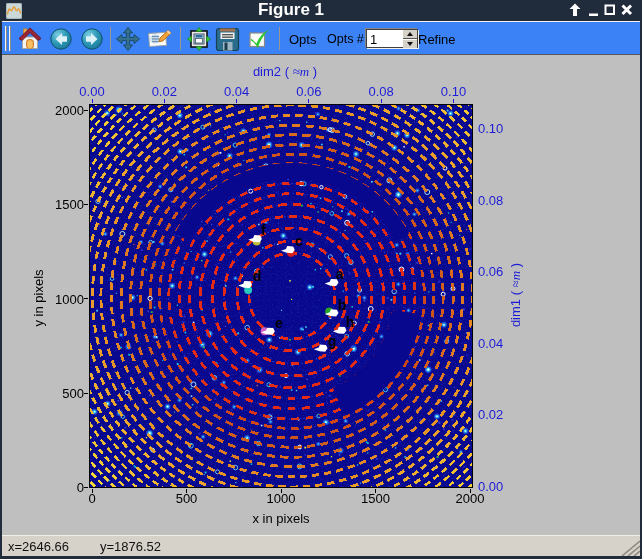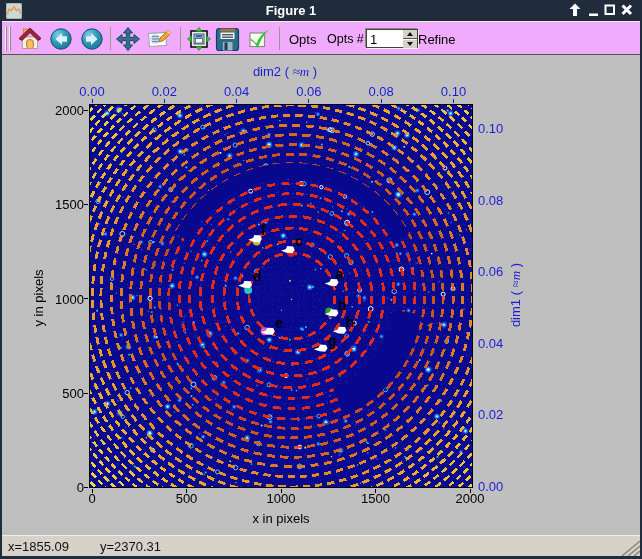--- a/index.html
+++ b/index.html
@@ -1,18 +1,18 @@
 <!DOCTYPE html>
 <html><head><meta charset="utf-8"><style>
 *{margin:0;padding:0;box-sizing:border-box}
 body{width:642px;height:559px;font-family:'Liberation Sans',sans-serif;overflow:hidden;background:#202c3c}
 .win{position:relative;width:642px;height:559px;background:#202c3c}
 .titlebar{position:absolute;left:0;top:0;width:100%;height:21px;background:#202c3c}
-.title{position:absolute;left:291px;top:10px;transform:translate(-50%,-50%);color:#fff;font-weight:bold;font-size:13px}
-.toolbar{position:absolute;left:2px;top:21px;width:638px;height:34px;background:#f0abfc;border-top:1px solid #f2efe9;border-bottom:1px solid #565656}
+.title{position:absolute;left:291px;top:10px;transform:translate(-50%,-50%);color:#fff;font-weight:bold;font-size:17px}
+.toolbar{position:absolute;left:2px;top:21px;width:638px;height:34px;background:#3b82f6;border-top:1px solid #f2efe9;border-bottom:1px solid #565656}
 .fig{position:absolute;left:2px;top:55px;width:638px;height:480px;background:#bfbfbf}
 .status{position:absolute;left:2px;top:535px;width:638px;height:21px;background:#d6d2c9;border-top:1px solid #f2efe9;font-size:13px;color:#111}
 .sep{position:absolute;top:5px;width:1px;height:23px;background:#9a9890}
 .tbtxt{position:absolute;top:10px;font-size:13px;color:#000}
 </style></head><body>
 <div class="win">
   <div class="titlebar">
     <svg width="16" height="16" style="position:absolute;left:6px;top:3px">
         <rect x="0" y="0" width="16" height="16" rx="2" fill="#ccd8d8" stroke="#8899a0" stroke-width="1"></rect>
         <path d="M1.5,11.5 Q2.8,4 4.2,6.5 Q5.5,9.5 6.8,5.5 Q8,2.5 9.2,5.5 Q10.5,9.5 11.8,6.5 Q13.2,4 14.5,10.5" fill="none" stroke="#e8972c" stroke-width="1.3"></path>
@@ -816,22 +816,22 @@
     <div style="position:absolute;left:84px;top:486.9px;width:4px;height:1px;background:#000"></div>
     <div style="position:absolute;font:13px 'Liberation Sans',sans-serif;color:#000;white-space:pre;left:38px;top:298px;transform:translate(-50%,-50%) rotate(-90deg);">y in pixels</div>
     <div style="position:absolute;font:13px 'Liberation Sans',sans-serif;color:#1c1cd8;white-space:pre;left:478px;top:128.0px;transform:translate(0,-50%);">0.10</div>
     <div style="position:absolute;font:13px 'Liberation Sans',sans-serif;color:#1c1cd8;white-space:pre;left:478px;top:199.5px;transform:translate(0,-50%);">0.08</div>
     <div style="position:absolute;font:13px 'Liberation Sans',sans-serif;color:#1c1cd8;white-space:pre;left:478px;top:271.0px;transform:translate(0,-50%);">0.06</div>
     <div style="position:absolute;font:13px 'Liberation Sans',sans-serif;color:#1c1cd8;white-space:pre;left:478px;top:342.5px;transform:translate(0,-50%);">0.04</div>
     <div style="position:absolute;font:13px 'Liberation Sans',sans-serif;color:#1c1cd8;white-space:pre;left:478px;top:414.0px;transform:translate(0,-50%);">0.02</div>
     <div style="position:absolute;font:13px 'Liberation Sans',sans-serif;color:#1c1cd8;white-space:pre;left:478px;top:485.5px;transform:translate(0,-50%);">0.00</div>
     <div style="position:absolute;font:13px 'Liberation Sans',sans-serif;color:#1c1cd8;white-space:pre;left:516px;top:295px;transform:translate(-50%,-50%) rotate(-90deg);">dim1 ( <i style="font-family:'Liberation Serif',serif">≈m</i> )</div>
   <div class="status">
-    <div style="position:absolute;left:6px;top:50%;transform:translateY(-50%)">x=1855.09</div>
-      <div style="position:absolute;left:98px;top:50%;transform:translateY(-50%)">y=2370.31</div>
+    <div style="position:absolute;left:6px;top:50%;transform:translateY(-50%)">x=2646.66</div>
+      <div style="position:absolute;left:98px;top:50%;transform:translateY(-50%)">y=1876.52</div>
     <svg width="20" height="17" style="position:absolute;right:0px;bottom:0px">
       <g stroke="#8a8880" stroke-width="1.6">
           <line x1="20" y1="2" x2="2" y2="17"></line>
           <line x1="20" y1="7" x2="8" y2="17"></line>
           <line x1="20" y1="12" x2="14" y2="17"></line>
         </g>
     </svg>
   </div>
 </div>
 </body></html>

